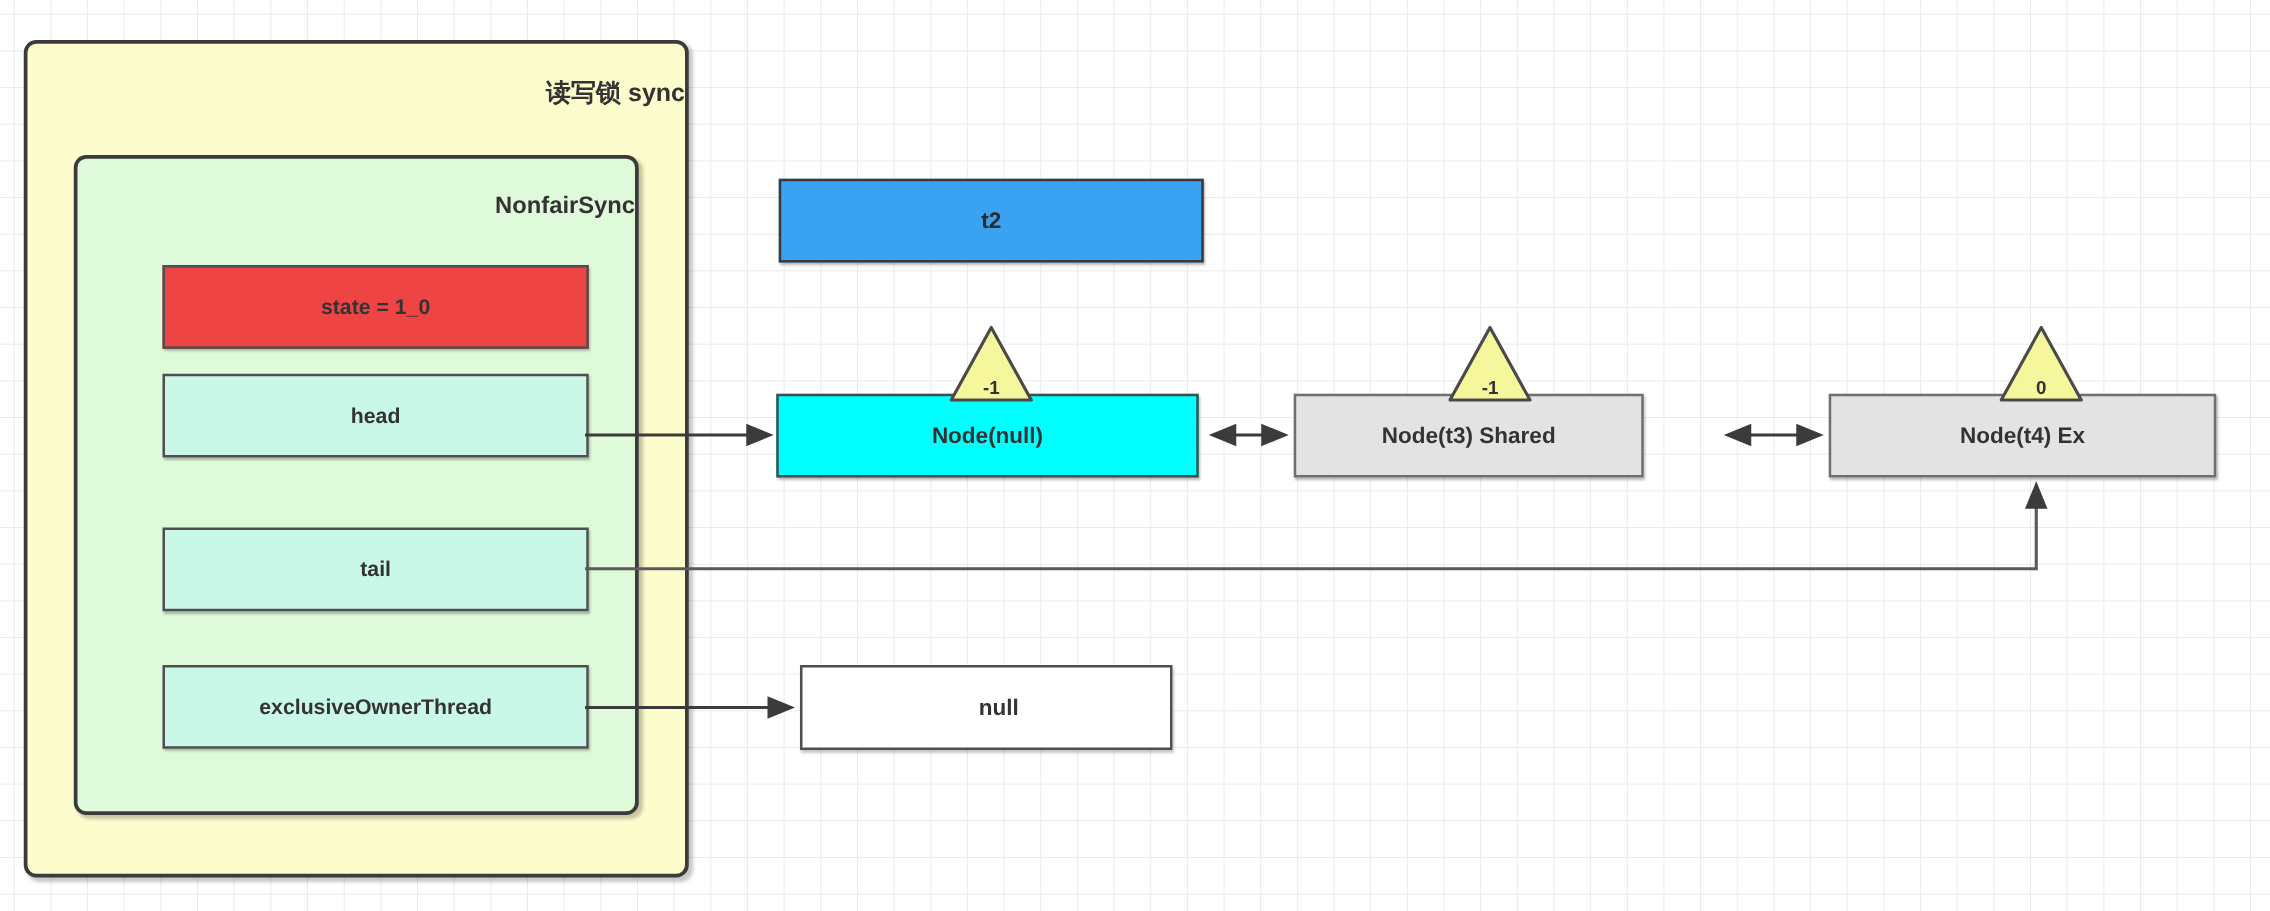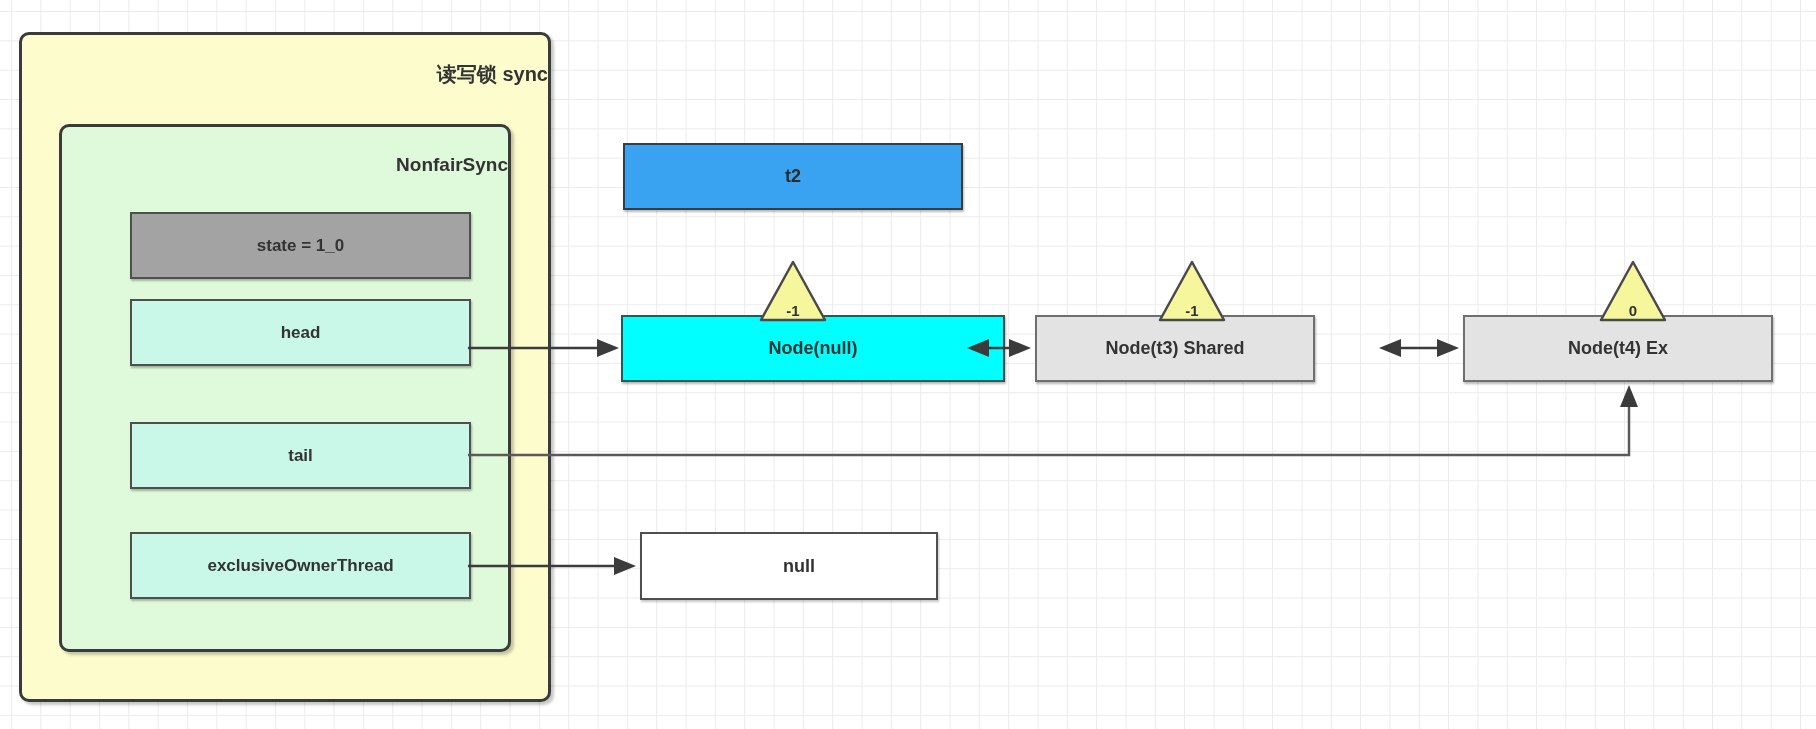--- a/index.html
+++ b/index.html
@@ -65,21 +65,21 @@
 <body>
 
 <div class="stage">
 
   <div class="box group" style="left: 19px; top: 32px; width: 532px; height: 670px; background-color: rgb(252, 252, 205);">
     <div class="group-title" style="margin-top:26px;">读写锁 sync</div>
 
     <div class="box group" style="left: 37px; top: 89px; width: 452px; height: 528px; background-color: rgb(223, 250, 218);">
       <div class="group-title" style="margin-top:27px;font-size:19px;">NonfairSync</div>
 
-      <div class="box field" style="top: 85px; background-color: #a3a3a3;">
+      <div class="box field" style="top: 85px; background-color: #ef4444;">
         <span>state = 1_0</span>
       </div>
 
       <div class="box field" style="top: 172px; background-color: rgb(201, 247, 232);">
         <span>head</span>
       </div>
 
       <div class="box field" style="top: 405px; background-color: rgb(201, 247, 232);">
         <span>exclusiveOwnerThread</span>
       </div>
@@ -87,21 +87,21 @@
       <div class="box field" style="top: 295px; background-color: rgb(201, 247, 232);">
         <span>tail</span>
       </div>
     </div>
   </div>
 
   <div class="box thread" style="left: 623px; top: 143px; width: 340px; height: 67px; background-color: rgb(57, 163, 242);">
     <span>t2</span>
   </div>
 
-  <div class="box node" style="left: 621px; width: 384px; border-color: rgb(63, 79, 79); background-color: rgb(0, 255, 255);">
+  <div class="box node" style="left: 621px; width: 338px; border-color: rgb(63, 79, 79); background-color: rgb(0, 255, 255);">
     <span>Node(null)</span>
   </div>
 
   <div class="box node" style="left: 1035px; width: 280px; border-color: rgb(111, 111, 111); background-color: rgb(227, 227, 227);">
     <span>Node(t3) Shared</span>
   </div>
 
   <div class="box node" style="left: 1463px; width: 310px; border-color: rgb(111, 111, 111); background-color: rgb(227, 227, 227);">
     <span>Node(t4) Ex</span>
   </div>

